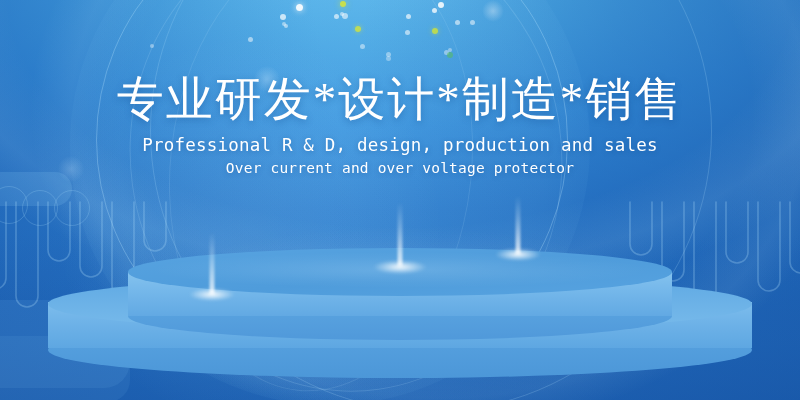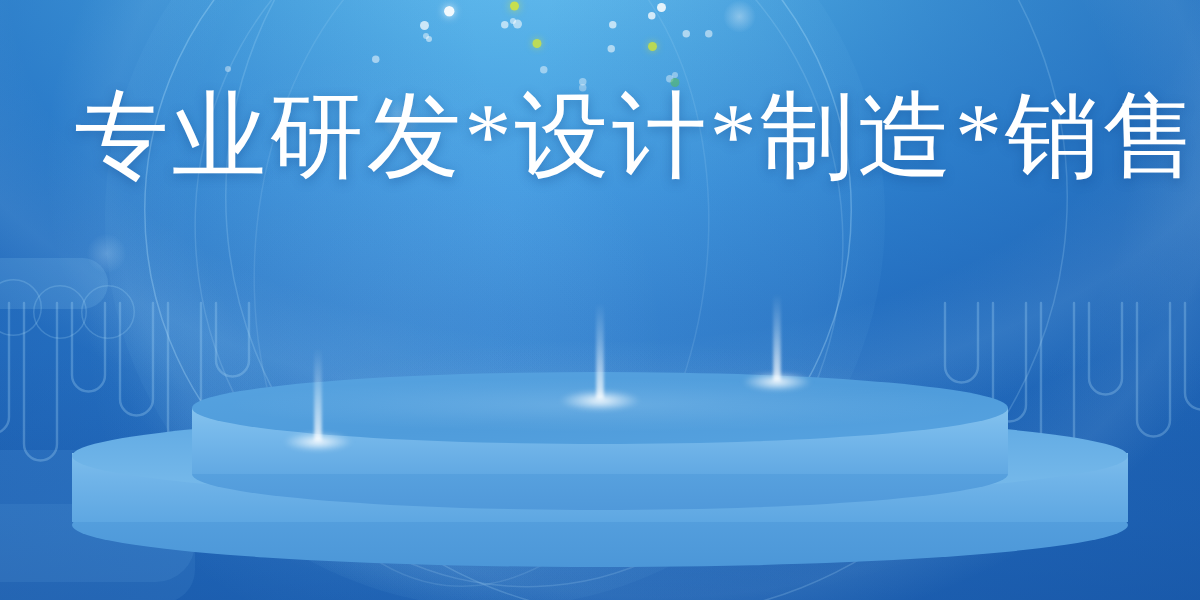--- a/index.html
+++ b/index.html
@@ -209,28 +209,27 @@
 
   
   .text-block {
     position: absolute;
     left: 0; right: 0; top: 0;
     text-align: center;
     color: #ffffff;
   }
   .headline-cn {
     margin: 0;
-    padding-top: 60px;
+    padding-top: 76px;
     font-family: "Liberation Serif", "DejaVu Serif", serif;
-    font-size: 63px;
+    font-size: 47px;
     line-height: 1.0;
     font-weight: 400;
     letter-spacing: 2px;
     text-shadow: 0 2px 7px rgba(16,70,140,0.40);
-    text-align: right;
   }
   .headline-en {
     margin: 0;
     padding-top: 12px;
     font-family: "DejaVu Sans Mono", "Liberation Mono", monospace;
     font-size: 17.5px;
     letter-spacing: 0.2px;
     text-shadow: 0 1px 5px rgba(16,70,140,0.38);
   }
   .sub-cn {
@@ -345,15 +344,17 @@
     <div class="beam-shaft" style="top:0; width:5px; height:64px;"></div>
     <div class="beam-pool" style="top:58px; width:54px; height:14px;"></div>
   </div>
   <div class="beam" style="left:487px; top:196px; width:62px; height:80px;">
     <div class="beam-shaft" style="top:0; width:5px; height:58px;"></div>
     <div class="beam-pool" style="top:52px; width:46px; height:13px;"></div>
   </div>
 
   <div class="text-block">
     <h1 class="headline-cn">专业研发*设计*制造*销售</h1>
+    <p class="headline-en">Professional R &amp; D, design, production and sales</p>
+    <p class="sub-en">Over current and over voltage protector</p>
   </div>
 
 </div>
 
 </body></html>

